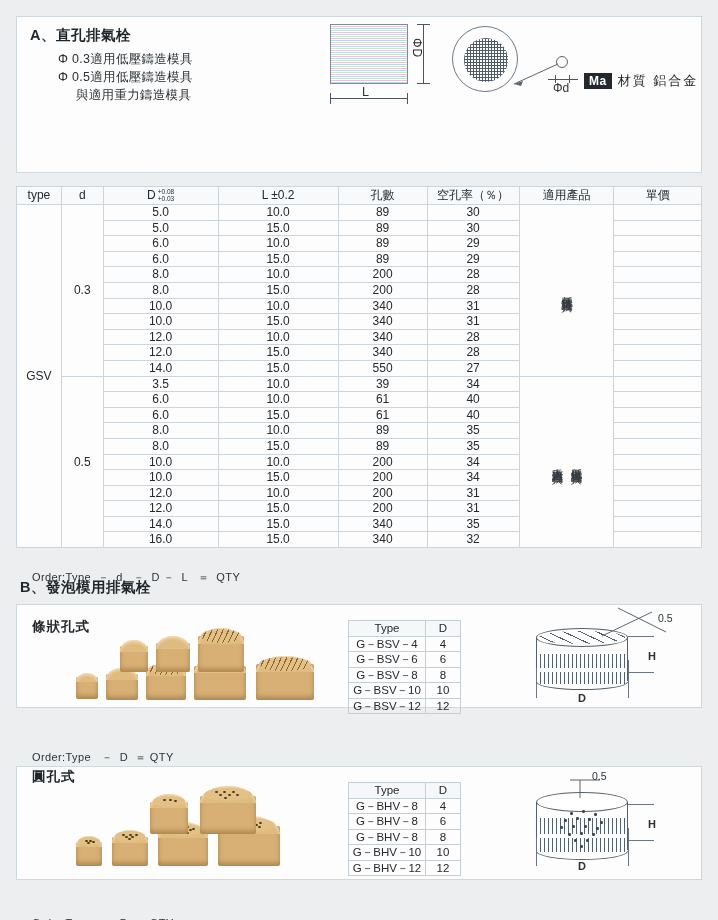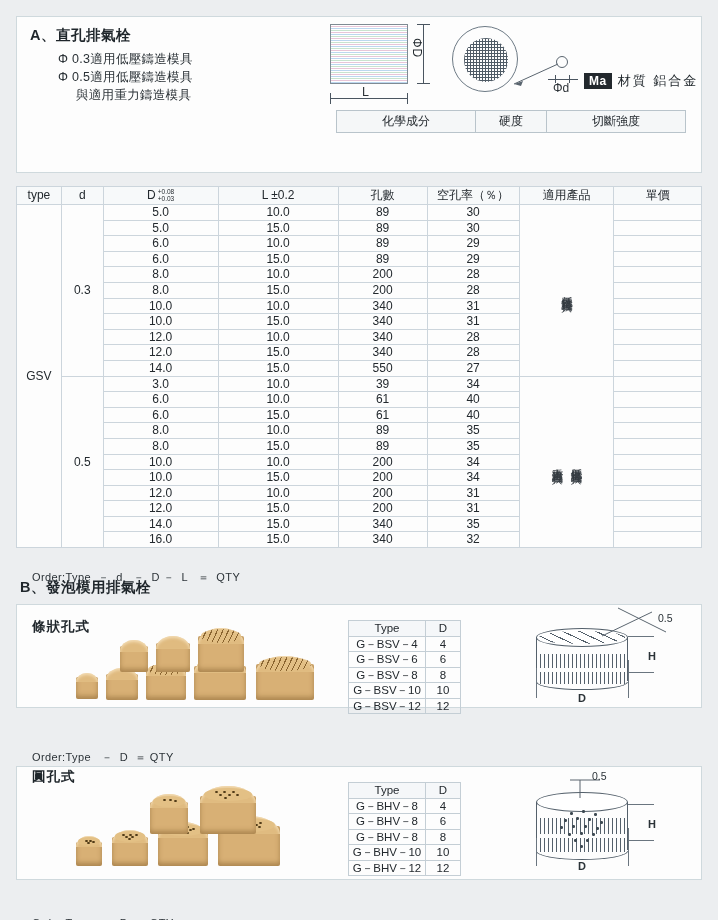--- a/index.html
+++ b/index.html
@@ -250,25 +250,20 @@
   <div class="lab">Φd</div>
 </div>
 
 <div id="material">
   <span class="badge">Ma</span>
   <span class="mtxt">材質 鋁合金</span>
 </div>
 
 <table id="chem">
   <tbody>
-      <tr>
-    <th class="hdr" colspan="3">化學成分</th>
-    <th class="hdr">硬度</th>
-    <th class="hdr">切斷強度</th>
-  </tr>
 </tbody>
   </table>
 
 <table id="spec">
   <thead>
     <tr>
       <th class="c-type">type</th>
       <th class="c-d">d</th>
       <th class="c-D">
         <span>D</span><span class="tol"><span>+0.08</span><br><span>+0.03</span></span>
@@ -360,21 +355,21 @@
       </tr>
       <tr>
         <td class="c-D">14.0</td>
         <td class="c-L">15.0</td>
         <td class="c-holes">550</td>
         <td class="c-rate">27</td>
         <td class="c-price">&nbsp;</td>
       </tr>
       <tr>
         <td class="c-d" rowspan="11" style="vertical-align: middle;">0.5</td>
-        <td class="c-D">3.0</td>
+        <td class="c-D">3.5</td>
         <td class="c-L">10.0</td>
         <td class="c-holes">39</td>
         <td class="c-rate">34</td>
         <td class="c-prod" rowspan="11" style="vertical-align: middle;">
           <div class="vwrap">
             <span class="vtext">重力鑄造模具</span>
             <span class="vtext">低壓鑄造模具</span>
           </div>
         </td>
         <td class="c-price">&nbsp;</td>

